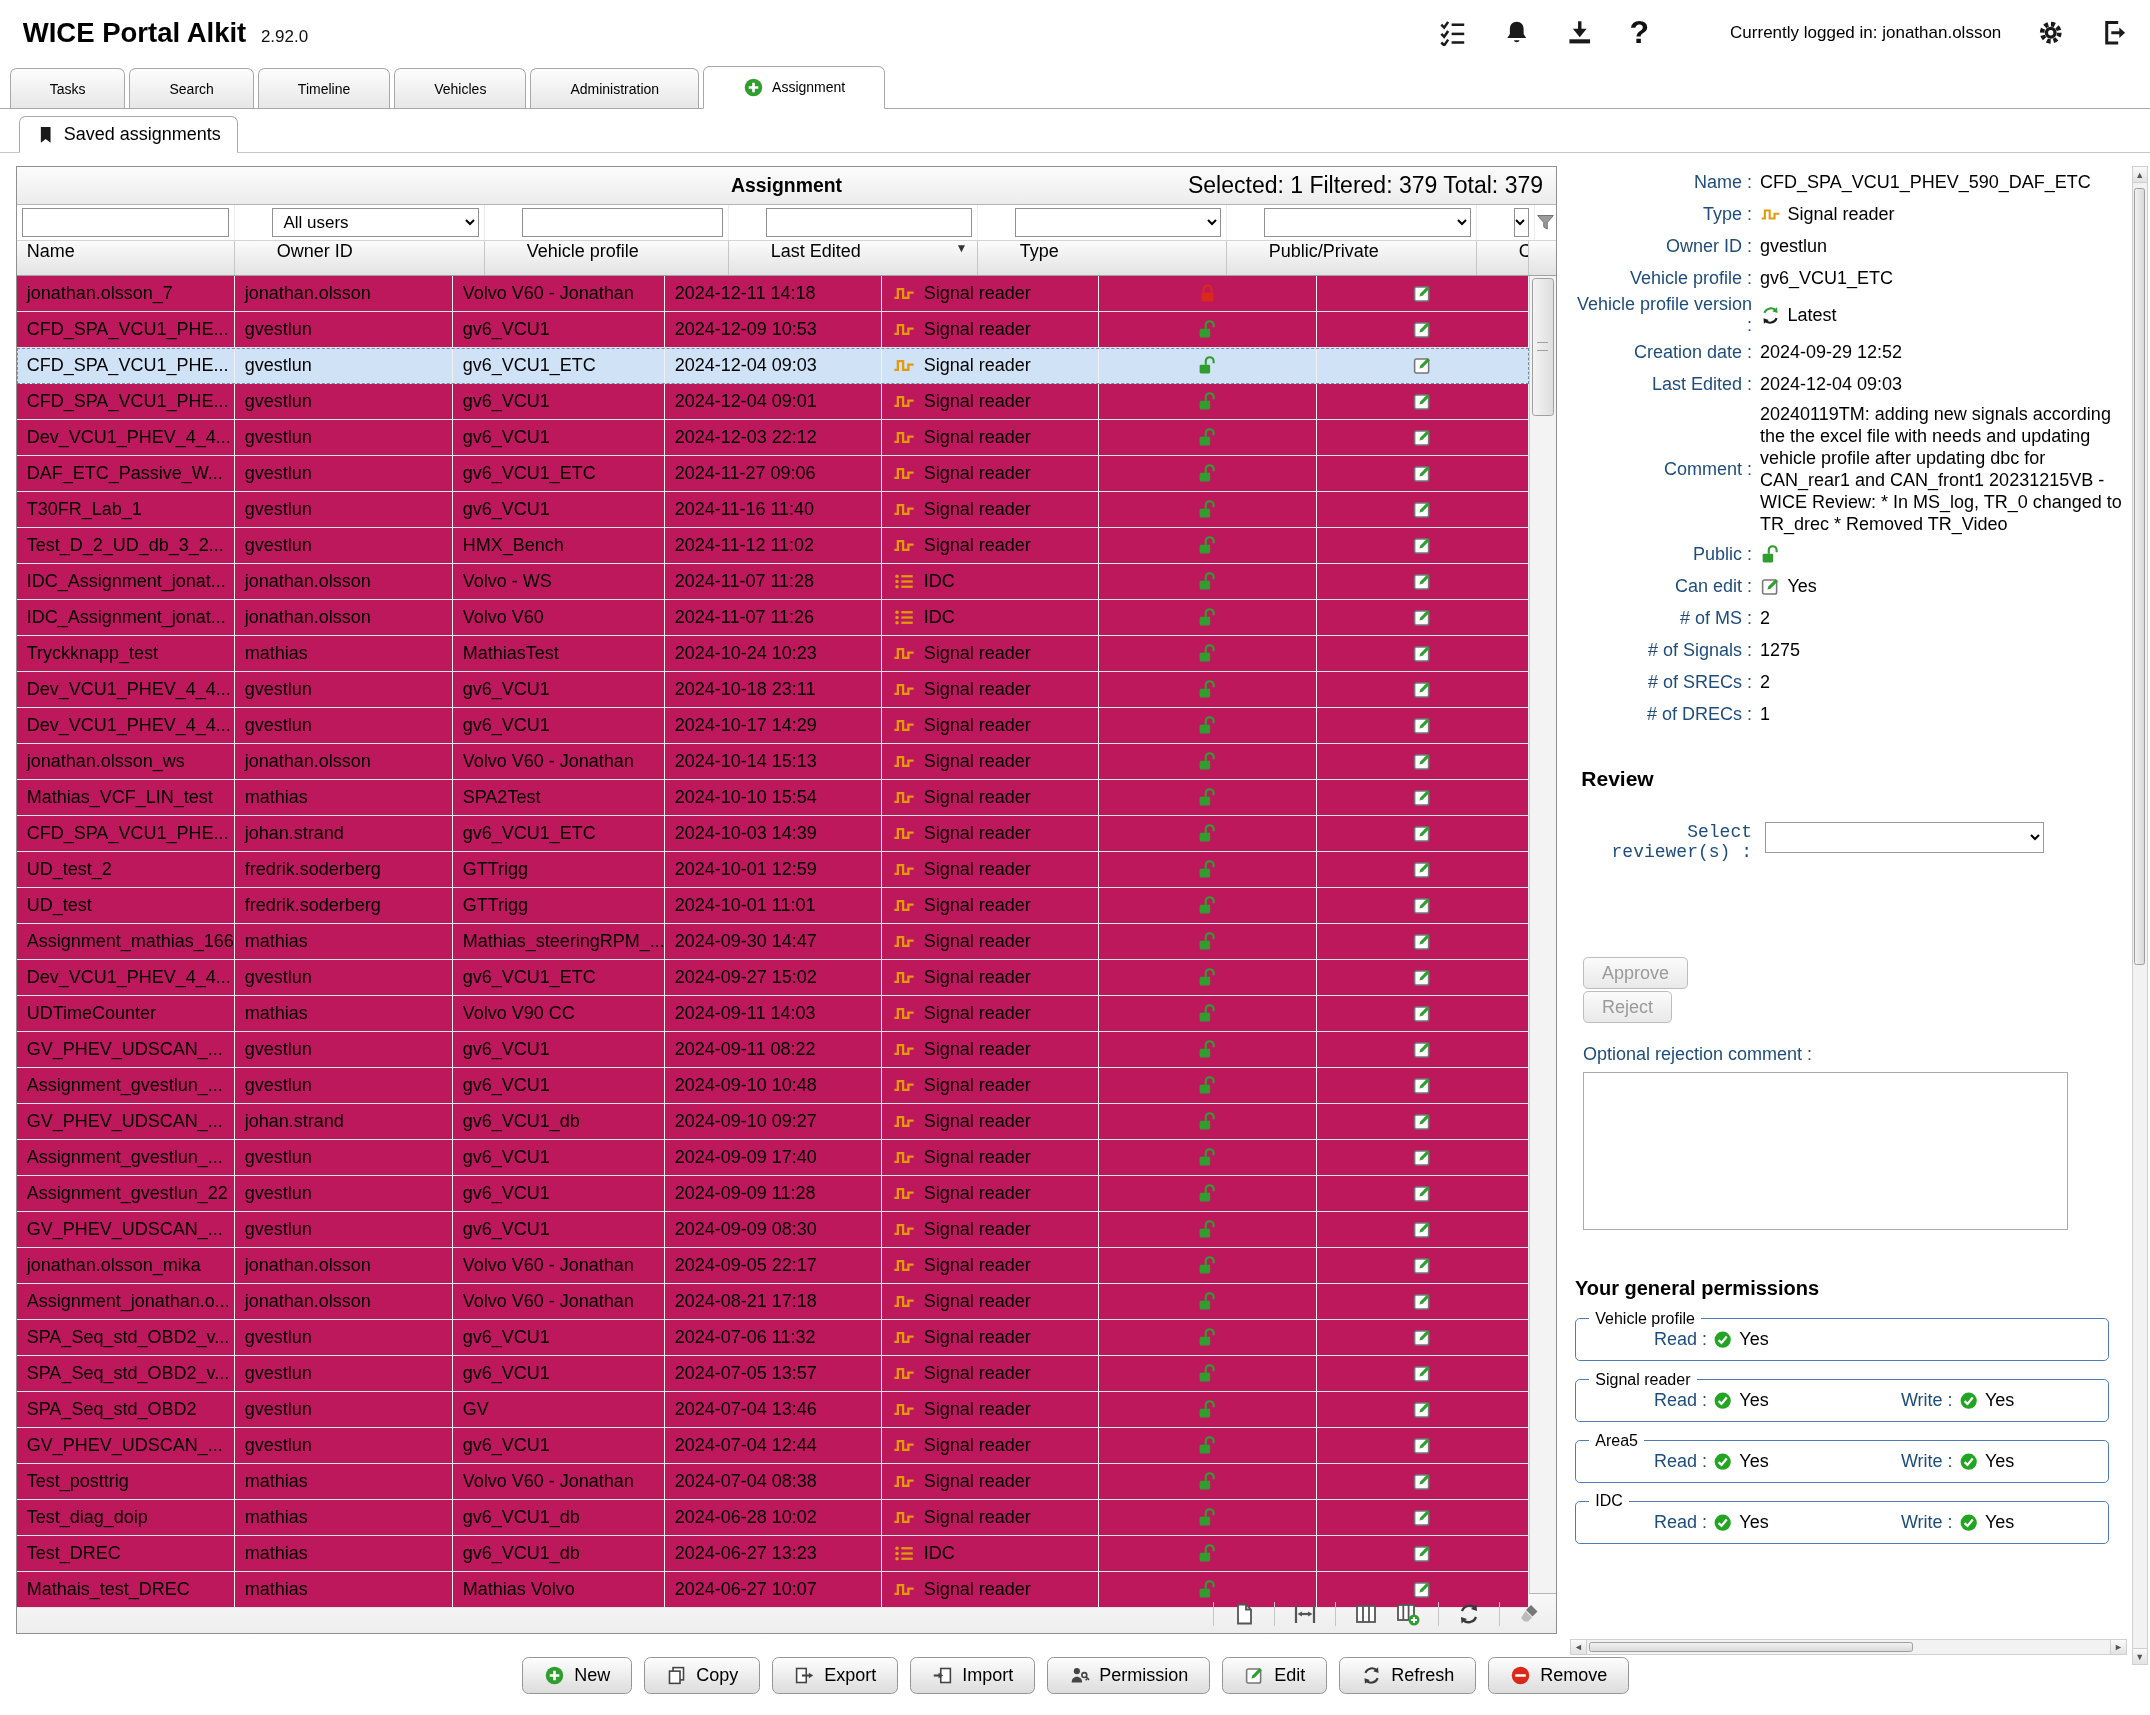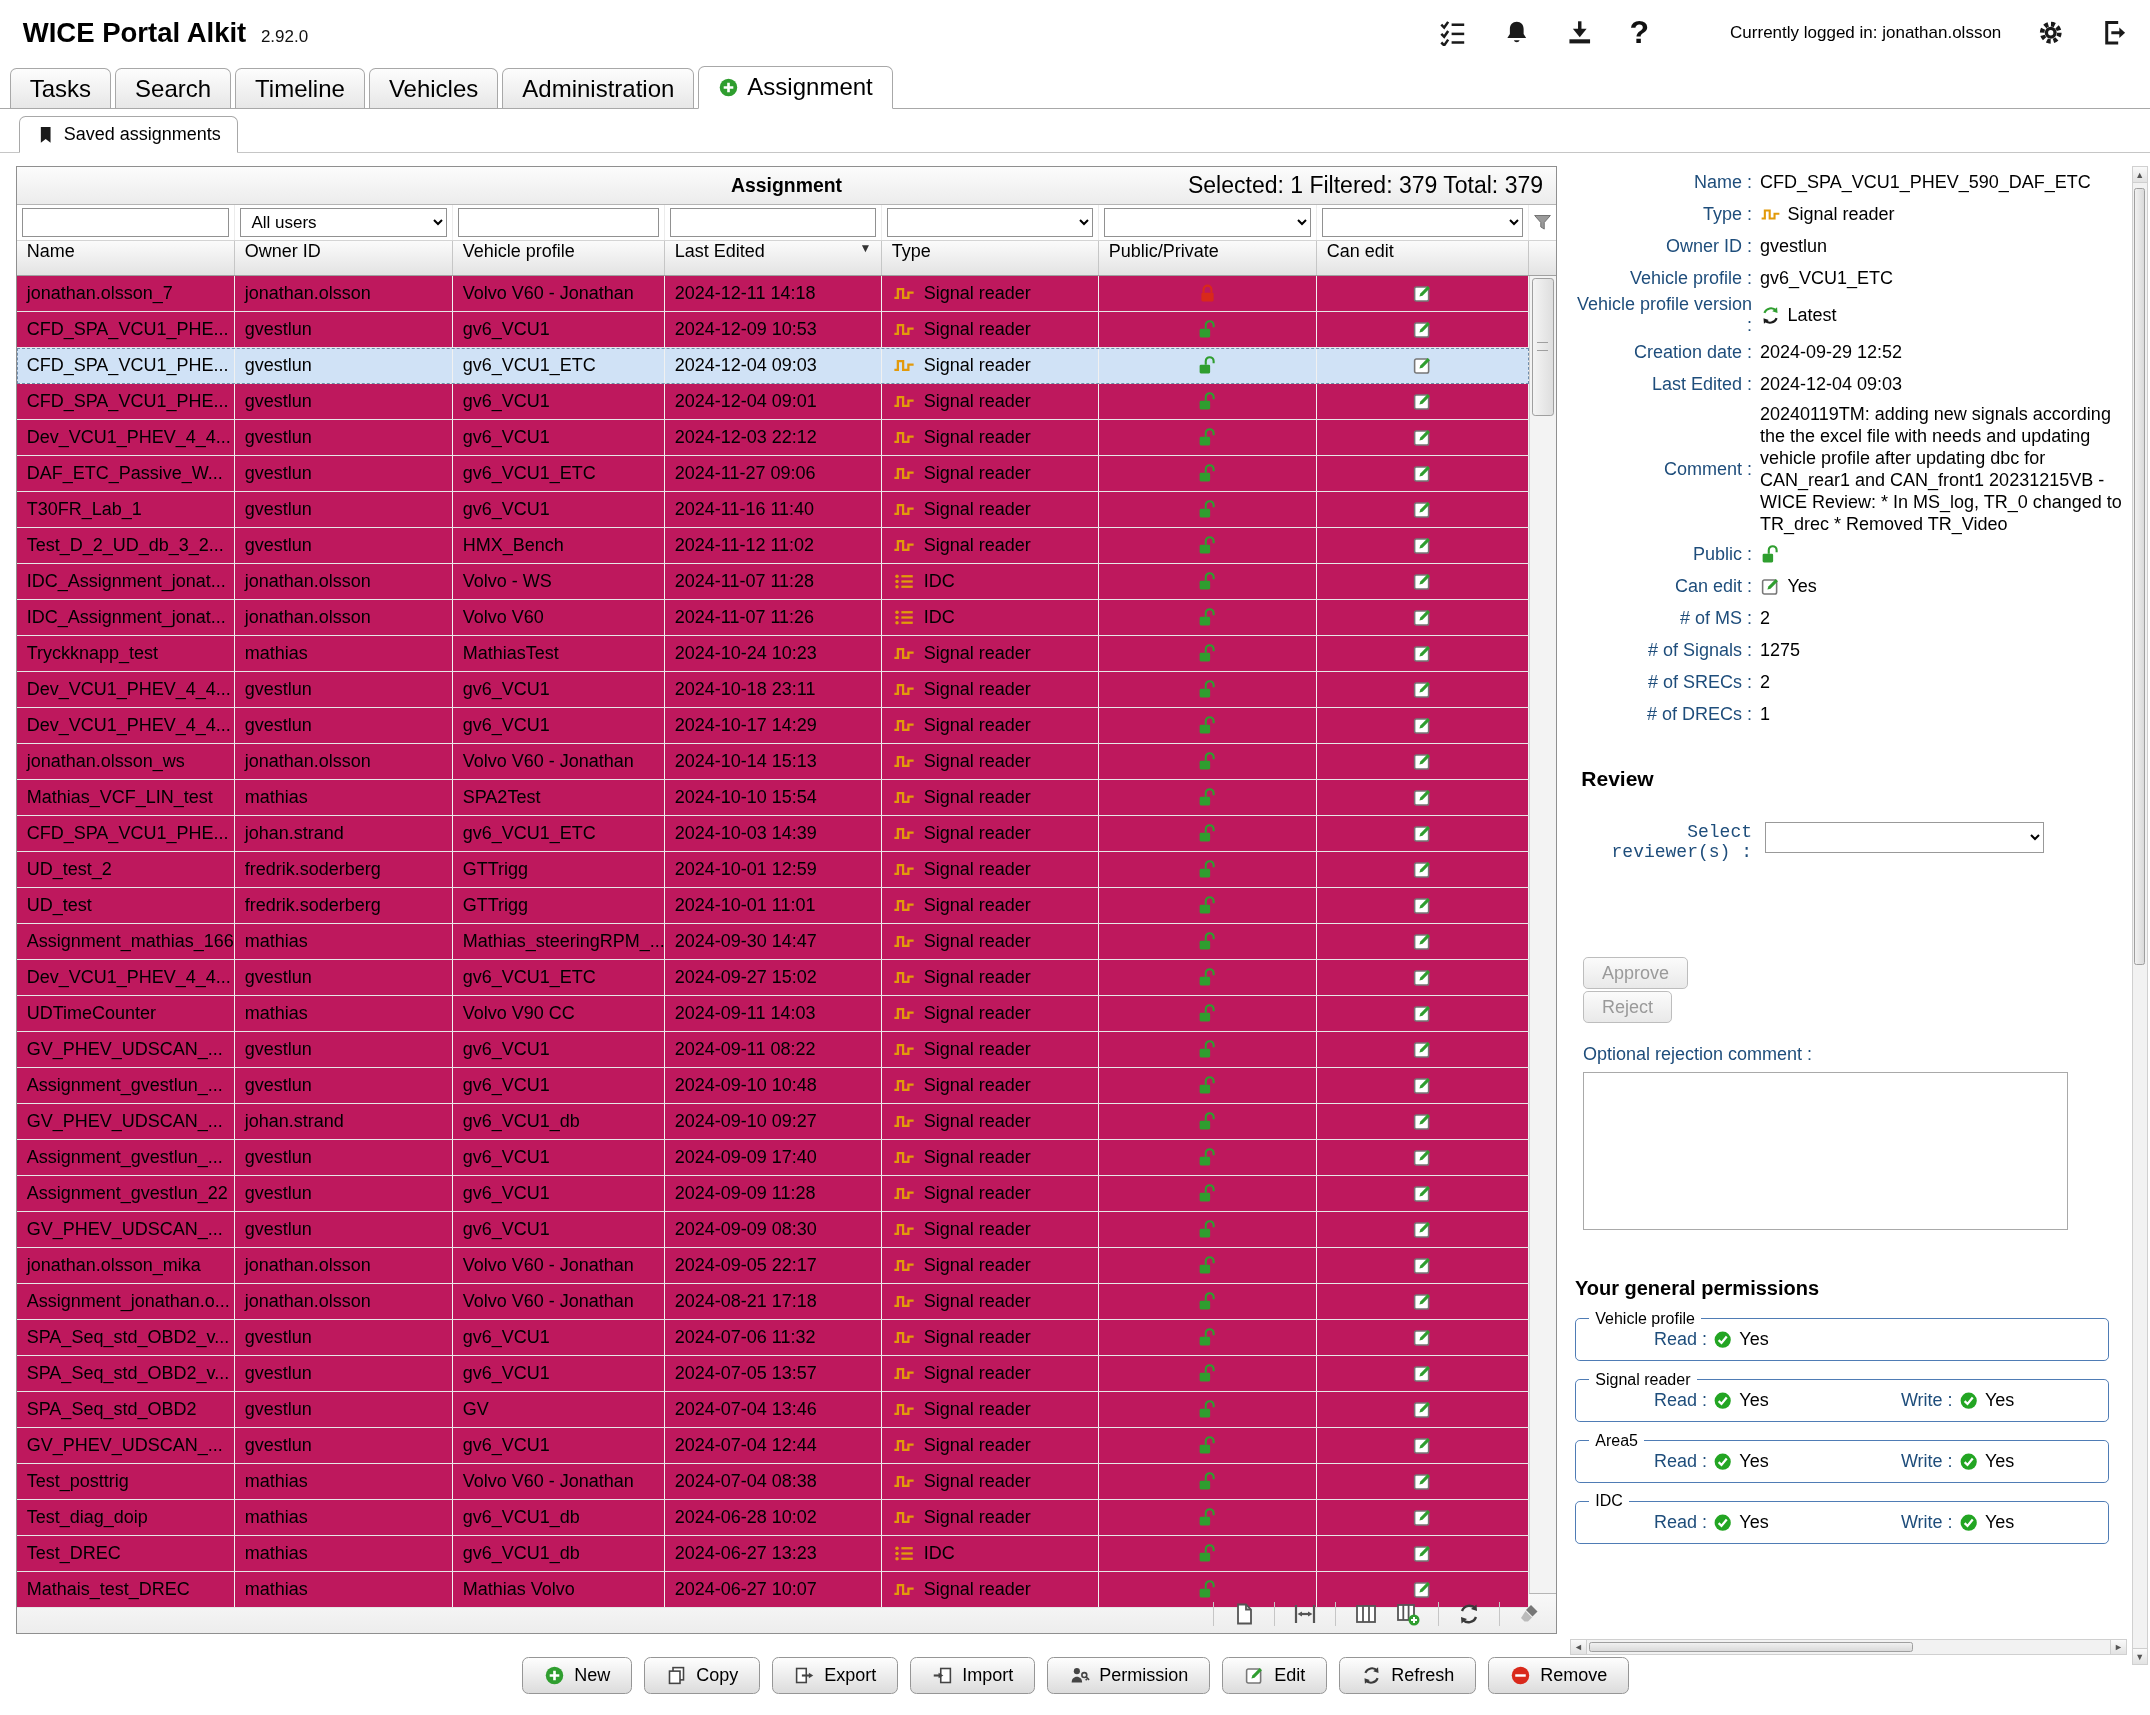--- a/index.html
+++ b/index.html
@@ -19,21 +19,21 @@
   h1 { font-size: 27.5px; font-weight: bold; }
   .version { font-size: 17px; margin-left: 14.6px; color: #111; }
   .header-right { display: flex; align-items: center; }
   .hicons { display: flex; align-items: center; gap: 36px; }
   .hicon { width: 27.5px; height: 27.5px; cursor: pointer; }
   .qm { font-size: 32px; font-weight: bold; color: #111; line-height: 27.5px; display:block; }
   .logged-in { font-size: 17px; margin: 0 36px 0 73px; }
 
   
   .tabs { display: flex; align-items: flex-end; height: 44px; padding: 0 9.7px; border-bottom: 0.8px solid #a8a8a8; gap: 4px; }
-  .tab { display: flex; align-items: center; gap: 8px; height: 40px; padding: 0 19px; font-size: 24px;
+  .tab { display: flex; align-items: center; gap: 8px; height: 40px; padding: 0 39px; font-size: 14px;
     background: linear-gradient(#fdfdfd, #e7e7e7); border: 0.8px solid #a8a8a8; border-bottom: none;
     border-radius: 6.5px 6.5px 0 0; cursor: pointer; }
   .tab.active { background: #fff; height: 43px; margin-bottom: -0.8px; border-bottom: 0.8px solid #fff; }
   .tabicon { width: 21px; height: 21px; }
 
   
   .subtabs { display: flex; align-items: flex-end; height: 44px; padding: 0 19.4px; border-bottom: 0.8px solid #c6c6c6; }
   .subtab { display: flex; align-items: center; gap: 8px; height: 37px; padding: 0 16px; font-size: 18px;
     background: #fff; border: 0.8px solid #a8a8a8; border-bottom: 0.8px solid #fff; margin-bottom: -0.8px;
     border-radius: 6.5px 6.5px 0 0; cursor: pointer; }
@@ -46,21 +46,21 @@
 
   
   :root { --cols: 218px 218px 212px 217px 217px 218px 1fr; }
   .tp-title { display: flex; align-items: center; height: 38px; padding: 0 13px;
     background: linear-gradient(#fcfcfc, #ececec); border-bottom: 0.8px solid #b5b5b5; }
   .tp-title .sp { flex: 1; }
   .tp-heading { font-size: 19.4px; font-weight: bold; }
   .tp-status { flex: 1; text-align: right; font-size: 23px; }
 
   .tp-filter-row { display: flex; height: 36px; border-bottom: 0.8px solid #d4d4d4; background: #fff; }
-  .grid { flex: 1; display: grid; grid-template-columns: var(--cols); }
+  .grid { flex: 1; display: grid; grid-template-columns: var(--cols); gap: 32px; }
   .fcell { padding: 3.2px 4.9px; border-right: 0.8px solid #ececec; }
   .fcell input, .fcell select { width: 100%; height: 29px; font-size: 17px; font-family: inherit;
     border: 0.8px solid #919191; background: #fff; padding: 0 6.5px; }
   .gutter { width: 27.5px; display: flex; align-items: center; justify-content: center; }
   .ficon { width: 21px; height: 21px; cursor: pointer; }
 
   .tp-colhead { display: flex; height: 35px; background: linear-gradient(#fbfbfb, #e3e3e3); border-bottom: 0.8px solid #a0a0a0; }
   .hcell { display: flex; align-items: flex-start; justify-content: space-between; padding: 0 9.7px; font-size: 18px;
     border-right: 0.8px solid #c6c6c6; cursor: pointer; white-space: nowrap; overflow: hidden; }
   .sort { font-size: 12px; color: #333; margin-left: 6.5px; }

